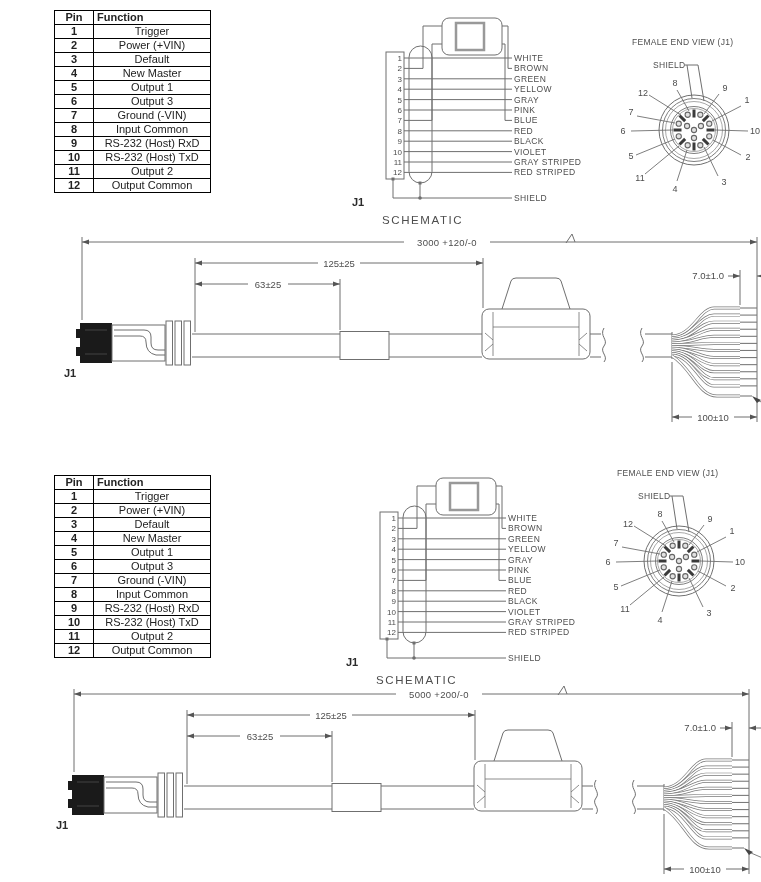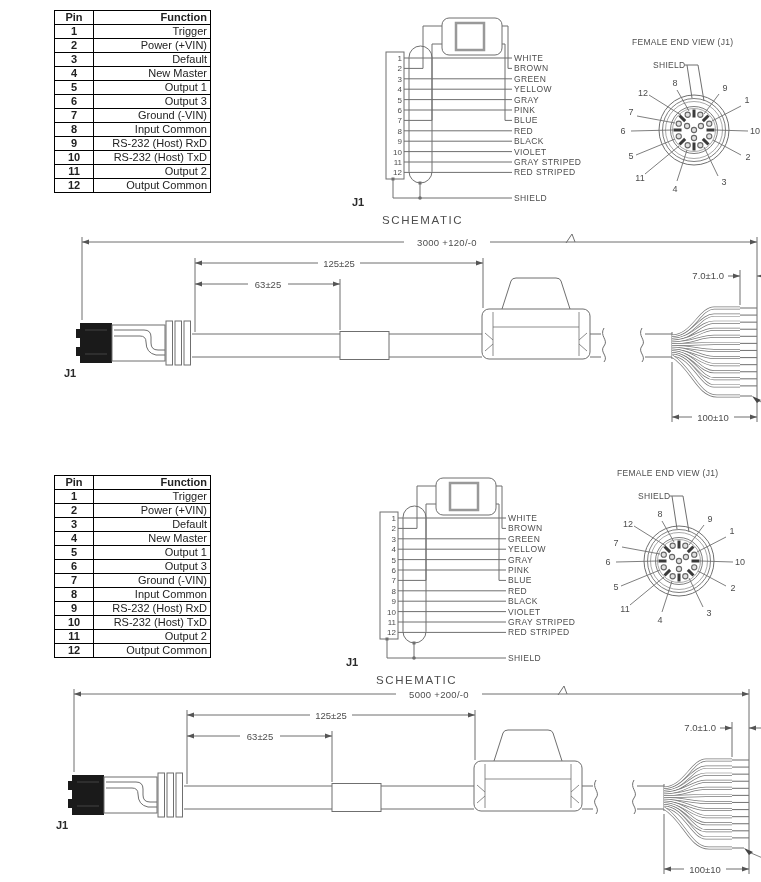--- a/index.html
+++ b/index.html
@@ -2,22 +2,22 @@
 <html><head>
 <meta charset="utf-8">
 <style>
   html,body{margin:0;padding:0;background:#fff;}
   #canvas{position:relative;width:761px;height:882px;background:#fff;overflow:hidden;
           font-family:"Liberation Sans",sans-serif;}
   .abs{position:absolute;padding-left:44px;}
   table.pintable{border-collapse:collapse;font-size:11px;color:#222;background:#fff;}
   table.pintable td{border:1px solid #000;height:13px;padding:0 3px;line-height:13px;}
   table.pintable td.pin{width:32px;text-align:center;font-weight:bold;}
-  table.pintable td.fn{width:110px;text-align:right;}
-  table.pintable tr.hdr td{font-weight:bold;text-align:right;}
+  table.pintable td.fn{width:110px;text-align:center;}
+  table.pintable tr.hdr td{font-weight:bold;text-align:left;}
   table.pintable tr.hdr td.pin{text-align:center;}
   svg text{font-family:"Liberation Sans",sans-serif;}
 </style>
 </head>
 <body>
 
 <div id="canvas">
 
   <div class="abs" style="left:10px;top:10px;">
       <table class="pintable">

